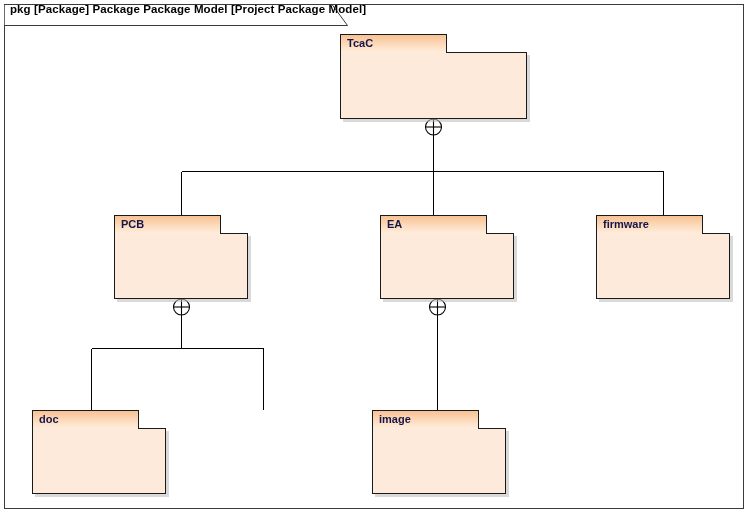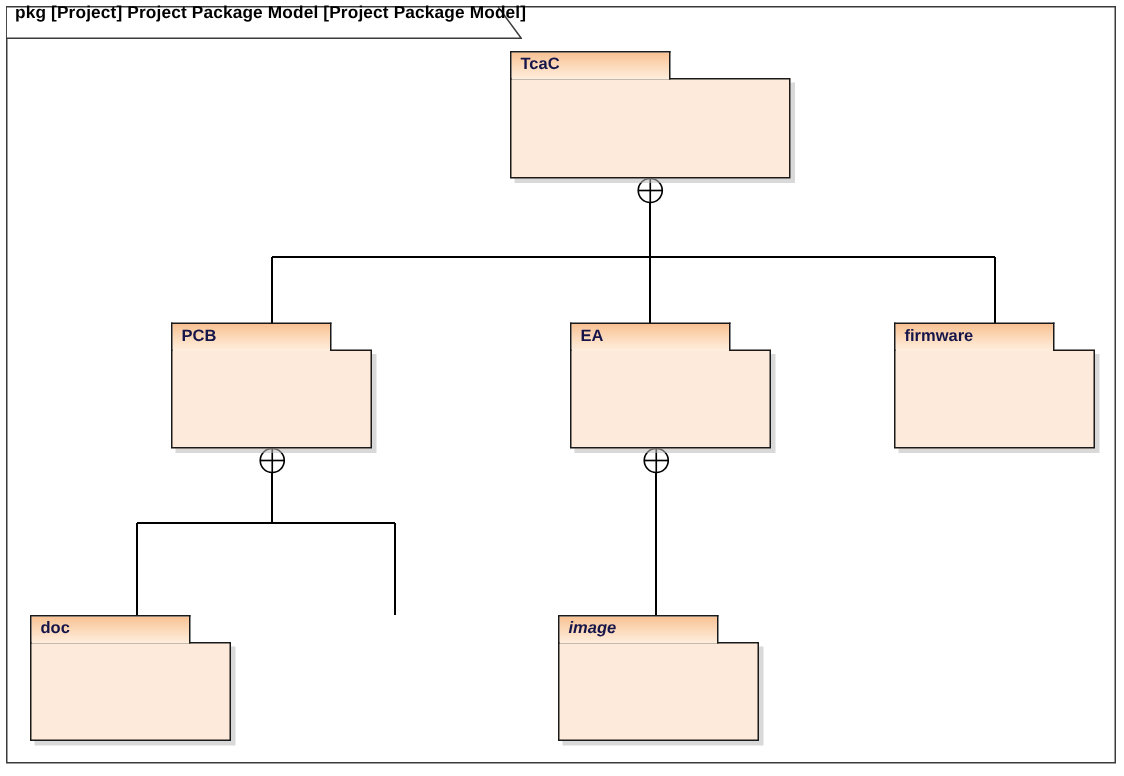--- a/index.html
+++ b/index.html
@@ -116,21 +116,21 @@
 <div id="canvas">
 
   <div class="frame"></div>
 
   <div class="frame-title-tab">
     <svg class="tab-shape" viewBox="0 0 344 22" xmlns="http://www.w3.org/2000/svg">
       <path d="M 0 0.5 L 328 0.5 L 343.5 21.5 L 0 21.5 Z" fill="#ffffff" stroke="#3b3b3b" stroke-width="1"></path>
       <line x1="0" y1="0.5" x2="0" y2="21.5" stroke="#3b3b3b" stroke-width="1"></line>
     </svg>
   </div>
-  <div class="frame-title-text">pkg [Project] Project Package Model [Project Package Model]</div>
+  <div class="frame-title-text">pkg [Package] Package Package Model [Project Package Model]</div>
 
   <svg id="connectors" viewBox="0 0 749 517" xmlns="http://www.w3.org/2000/svg">
     <g stroke="#000000" stroke-width="1.1" fill="none" shape-rendering="crispEdges">
 
       <g>
         <line x1="433.5" y1="135" x2="433.5" y2="171.5"></line>
         <line x1="181.5" y1="171.5" x2="663.5" y2="171.5"></line>
         <line x1="181.5" y1="171.5" x2="181.5" y2="215"></line>
         <line x1="433.5" y1="171.5" x2="433.5" y2="215"></line>
         <line x1="663.5" y1="171.5" x2="663.5" y2="215"></line>
@@ -186,28 +186,28 @@
     <div class="pkg-label">EA</div>
   </div>
 
   <div class="package" style="left:596px; top:215px; width:138px; height:88px;">
     <div class="pkg-shadow" style="left:3px; top:21px; width:134px; height:66px;"></div>
     <div class="pkg-body" style="top:18px; width:134px; height:66px;"></div>
     <div class="pkg-tab" style="width:107px; height:19px;"></div>
     <div class="pkg-label">firmware</div>
   </div>
 
-  <div class="package" style="left:20px; top:410px; width:138px; height:88px;">
+  <div class="package" style="left:32px; top:410px; width:138px; height:88px;">
     <div class="pkg-shadow" style="left:3px; top:21px; width:134px; height:66px;"></div>
     <div class="pkg-body" style="top:18px; width:134px; height:66px;"></div>
     <div class="pkg-tab" style="width:107px; height:19px;"></div>
     <div class="pkg-label">doc</div>
   </div>
 
 
-  <div class="package" style="left:372px; top:410px; width:138px; height:88px;font-style:italic;">
+  <div class="package" style="left:372px; top:410px; width:138px; height:88px;">
     <div class="pkg-shadow" style="left:3px; top:21px; width:134px; height:66px;"></div>
     <div class="pkg-body" style="top:18px; width:134px; height:66px;"></div>
     <div class="pkg-tab" style="width:107px; height:19px;"></div>
     <div class="pkg-label">image</div>
   </div>
 
 </div>
 
 </body></html>

